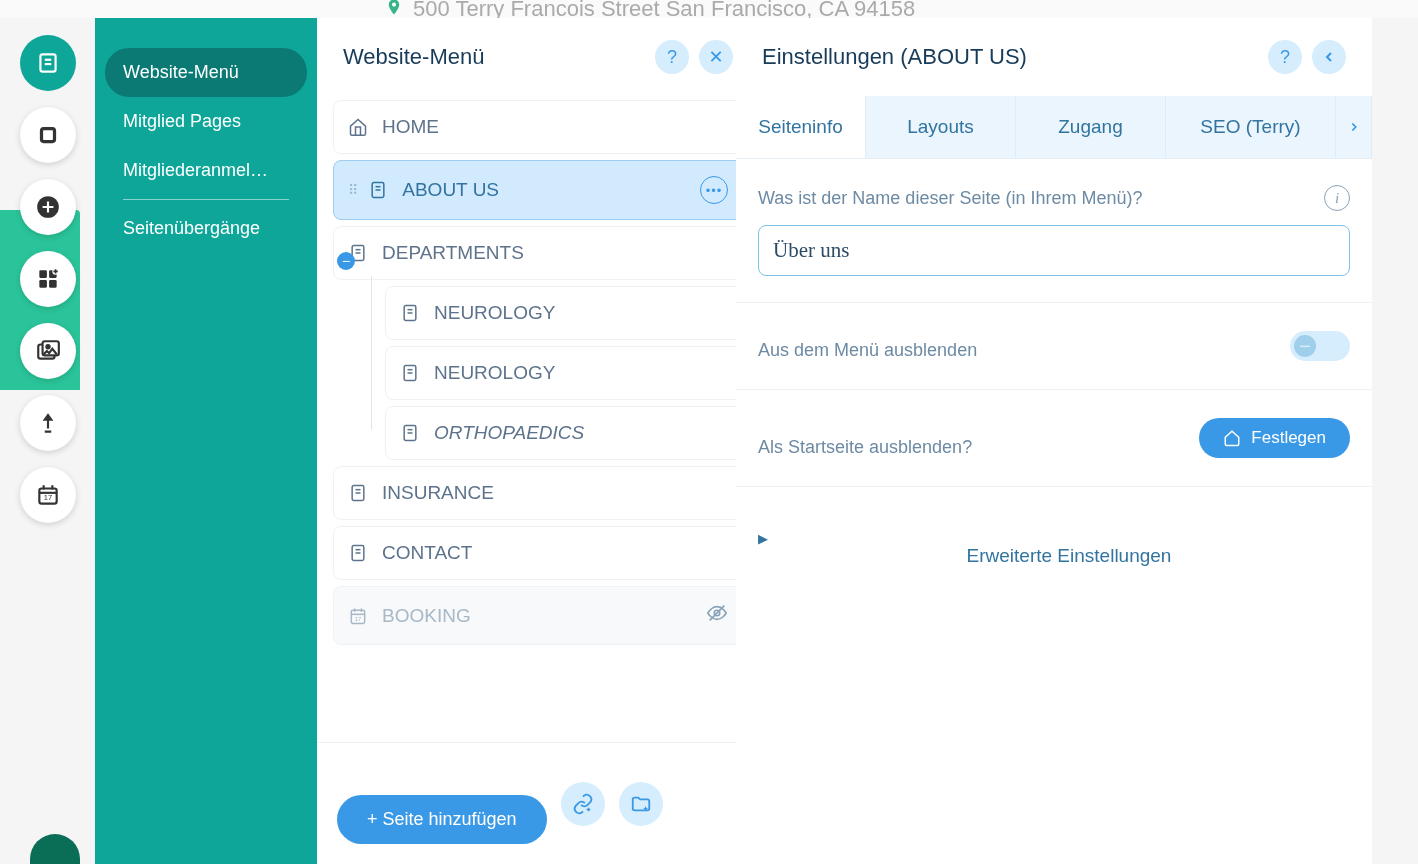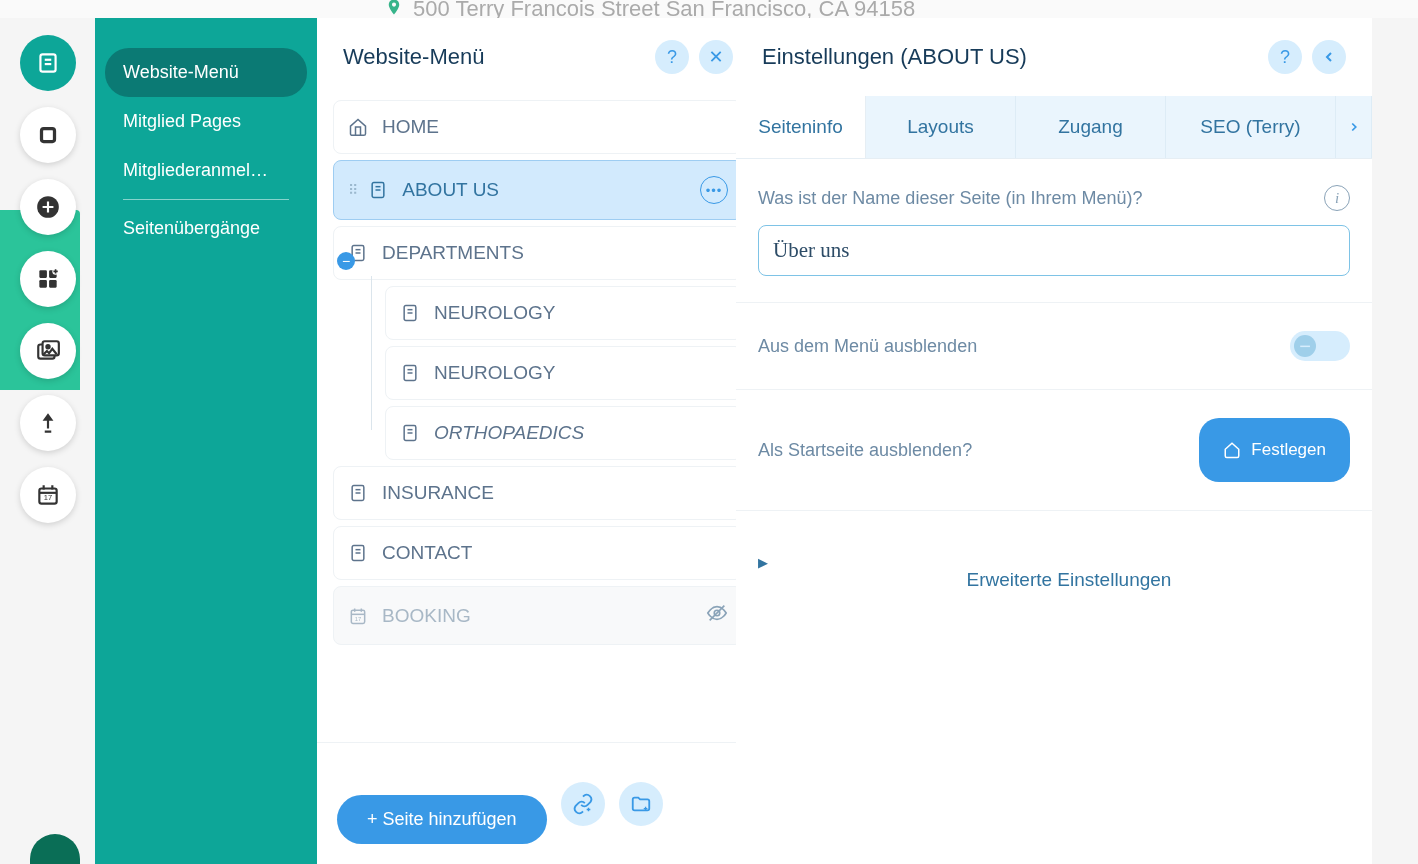--- a/index.html
+++ b/index.html
@@ -51,24 +51,24 @@
     .stab { padding: 20px 0; text-align: center; color: #3274a0; font-size: 19px; cursor: pointer; }
     .stab.active { background: #fff; border-right: 1px solid #e6eef4; }
     .stab:not(.active) { background: #eaf5fd; border-right: 1px solid #ddecf6; }
     .stab.arrow { flex: 0 0 36px; display: flex; align-items: center; justify-content: center; }
 
     .settings-body { padding: 26px 22px; }
     .field-label { color: #6d8aa4; font-size: 18px; display: flex; align-items: center; text-align: right; }
     .info-icon { width: 26px; height: 26px; border-radius: 50%; border: 1.5px solid #8aa3b8; color: #8aa3b8; display: inline-flex; align-items: center; justify-content: center; font-style: italic; font-family: Georgia, serif; font-size: 15px; margin-left: auto; }
     .text-input { width: 100%; border: 1.5px solid #7ec3e6; border-radius: 8px; padding: 12px 14px; font-size: 21px; color: #2d4c67; margin-top: 14px; outline: none; font-family: Liberation Serif, serif; }
 
-    .setting-row { display: flex; align-items: center; padding: 28px 22px; border-top: 1px solid #eef2f5; color: #6d8aa4; font-size: 18px; gap: 48px; }
+    .setting-row { display: flex; align-items: flex-end; padding: 28px 22px; border-top: 1px solid #eef2f5; color: #6d8aa4; font-size: 18px; gap: 48px; }
     .toggle { width: 60px; height: 30px; border-radius: 16px; background: #d6edfd; position: relative; margin-left: auto; }
     .toggle-knob { position: absolute; left: 4px; top: 4px; width: 22px; height: 22px; border-radius: 50%; background: #9fcfea; display:flex; align-items:center; justify-content:center; font-size: 20px; color:#d6edfd; }
-    .set-home-btn { margin-left: auto; background: #3999e6; color: #fff; border: none; border-radius: 20px; padding: 22px 24px; font-size: 17px; cursor: pointer; display: flex; align-items: center; gap: 10px; }
+    .set-home-btn { margin-left: auto; background: #3999e6; color: #fff; border: none; border-radius: 20px; padding: 10px 24px; font-size: 17px; cursor: pointer; display: flex; align-items: center; gap: 10px; }
 
     .advanced-row { display: flex; align-items: center; padding: 22px; border-top: 1px solid #eef2f5; color: #3274a0; font-size: 19px; cursor: pointer; }
     .advanced-row .tri { margin-right: 20px; font-size: 13px; color: #3274a0; }
     .advanced-row .label { flex: 1; text-align: center; margin-top: 36px; }
   </style>
 </head>
 <body>
 
 <div class="top-bg">
   <span class="pin">

